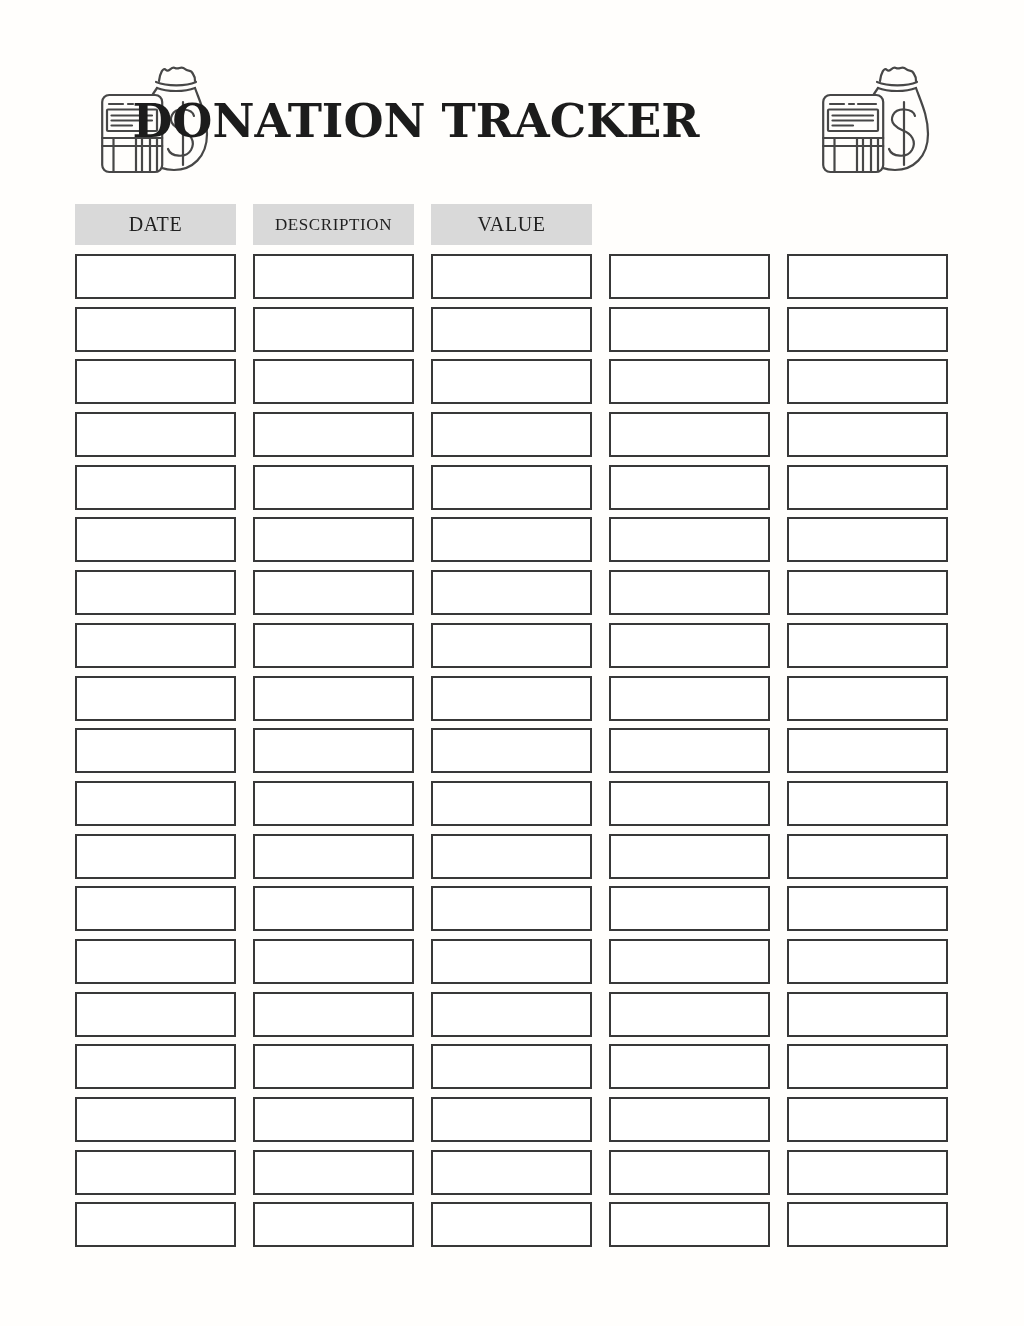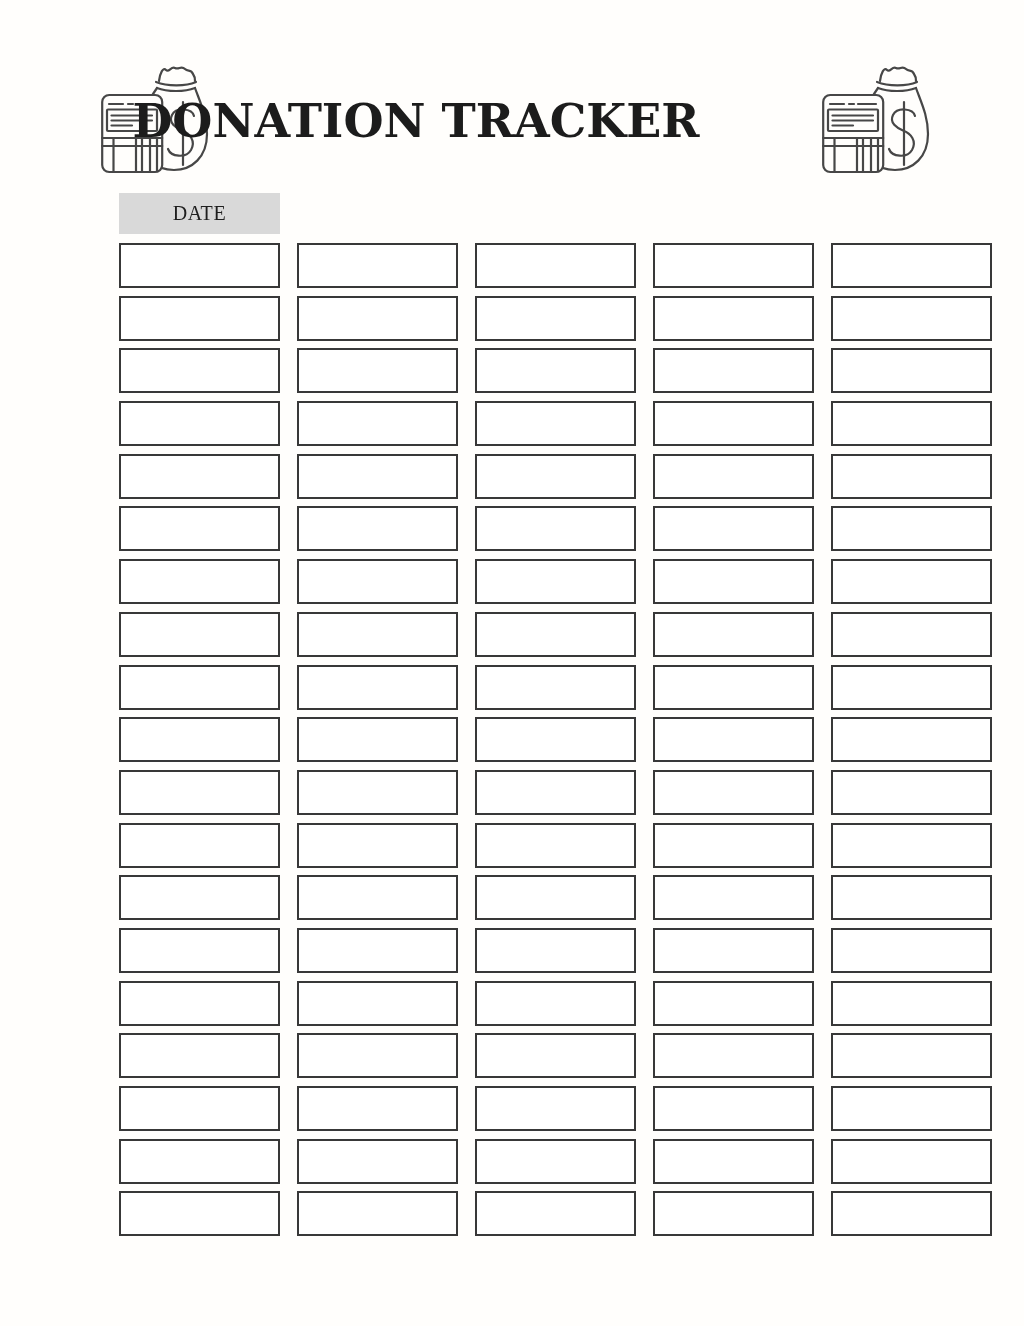--- a/index.html
+++ b/index.html
@@ -33,23 +33,22 @@
     font-weight: 700;
     font-size: 46px;
     line-height: 1.1;
     color: #1c1c1c;
     letter-spacing: 0px;
     margin: 0;
   }
   .table-wrap {
     position: absolute;
     left: 75px;
-    top: 193px;
+    top: 204px;
     width: 873px;
-    margin-left: 44px;
   }
   .table-header {
     display: grid;
     grid-template-columns: repeat(5, 161px);
     column-gap: 17px;
   }
   .header-cell {
     height: 41px;
     background: #d9d9d9;
     display: flex;
@@ -134,20 +133,22 @@
       <path d="M49 74 V108"></path>
       <path d="M56 74 V107.5"></path>
     </svg>
   </div>
 
   <h1 class="title">DONATION TRACKER</h1>
 
   <div class="table-wrap">
     <div class="table-header">
       <div class="header-cell hc0">DATE</div>
+      <div class="header-cell hc2">DESCRIPTION</div>
+      <div class="header-cell hc3">VALUE</div>
     </div>
     <div class="table-body">
         <div class="cell"></div>
         <div class="cell"></div>
         <div class="cell"></div>
         <div class="cell"></div>
         <div class="cell"></div>
         <div class="cell"></div>
         <div class="cell"></div>
         <div class="cell"></div>

